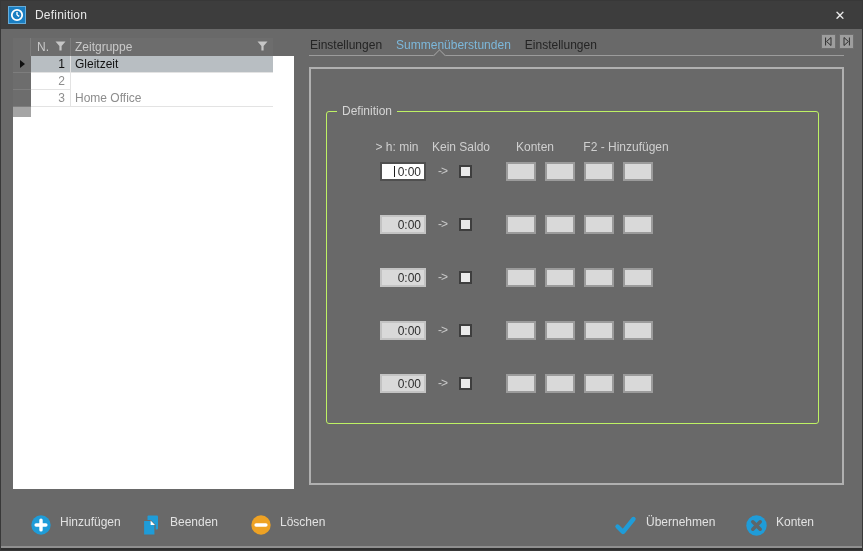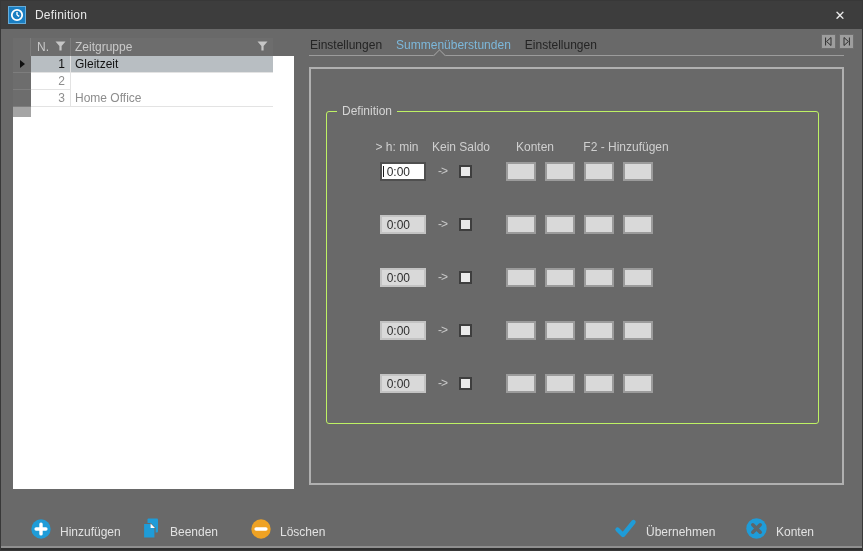--- a/index.html
+++ b/index.html
@@ -56,31 +56,31 @@
     color:#d5d5d5;line-height:13px;}
   .def-h{position:absolute;top:28px;color:#cfcfcf;font-size:12px;text-align:center;}
   .def-h.time{left:40px;width:60px;}
   .def-h.saldo{left:100px;width:68px;}
   .def-h.konten{left:182px;width:52px;}
   .def-h.f2{left:255px;width:88px;}
   .def-row{position:absolute;left:0;width:100%;height:19px;}
   .r0{top:50px;} .r1{top:103px;} .r2{top:156px;} .r3{top:209px;} .r4{top:262px;}
   .time-input{position:absolute;left:53px;top:0;width:46px;height:19px;background:#d9d9d9;
     border:2px solid #c3c3c3;display:flex;align-items:center;justify-content:flex-end;
-    padding-right:14px;color:#2d2d2d;cursor:text;}
+    padding-right:3px;color:#2d2d2d;cursor:text;}
   .time-input.focused{background:#ffffff;border-color:#4f4f4f;}
   .caret-bar{width:1px;height:11px;background:#1c1c1c;margin-right:3px;}
   .def-arrow{position:absolute;left:111px;top:2px;color:#c9c9c9;letter-spacing:-1px;}
   .def-check{position:absolute;left:132px;top:3px;width:13px;height:13px;background:#eaeaea;
     border:2px solid #3e3e3e;cursor:default;}
   .kbox{position:absolute;top:0;width:30px;height:19px;background:#d9d9d9;
     border:2px solid #9b9b9b;cursor:default;}
   .k1{left:179px;} .k2{left:218px;} .k3{left:257px;} .k4{left:296px;}
   
-  .fbtn{position:absolute;top:514px;height:24px;display:flex;align-items:flex-end;gap:9px;
+  .fbtn{position:absolute;top:514px;height:24px;display:flex;align-items:flex-start;gap:9px;
     color:#e2e2e2;cursor:default;}
   .fbtn svg{flex:0 0 auto;display:block;}
   .f-add{left:30px;} .f-copy{left:140px;} .f-del{left:250px;}
   .f-apply{left:613px;} .f-quit{left:745px;}
   .bottom-light{position:absolute;left:0;right:0;bottom:2px;height:2px;background:#8f8f8f;}
   .bottom-dark{position:absolute;left:0;right:0;bottom:0;height:2px;background:#2e2e2e;}
 </style>
 </head>
 <body>
 

